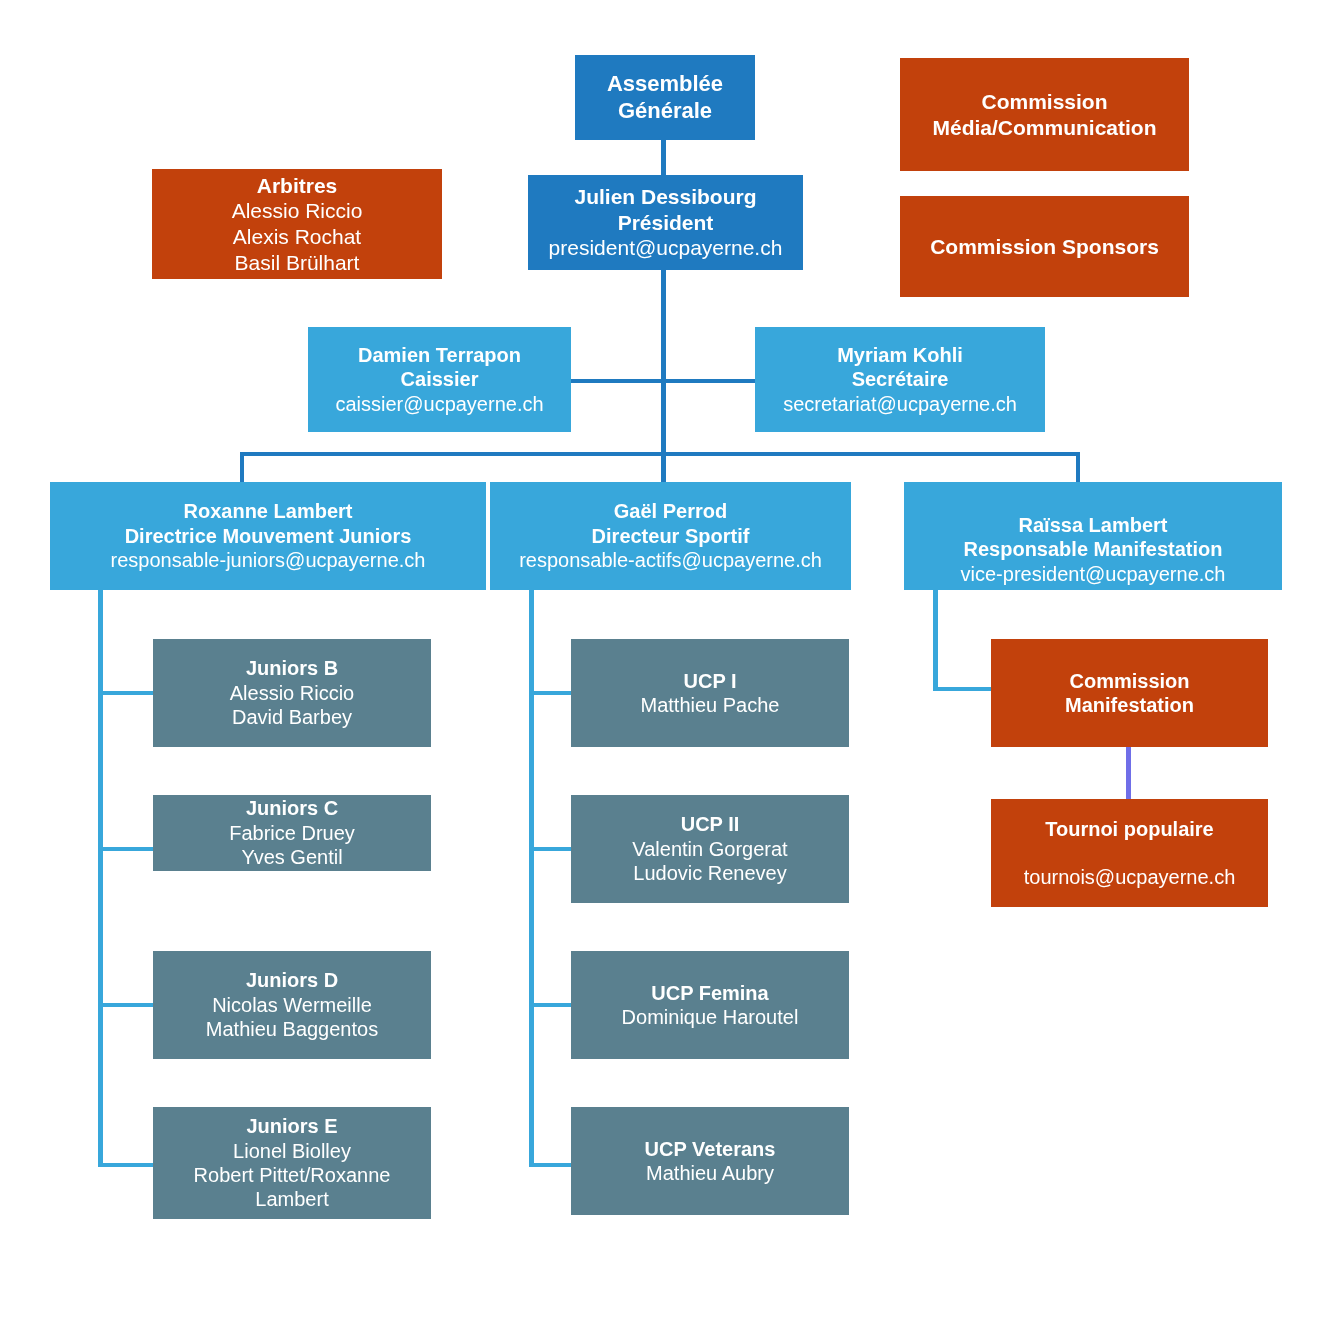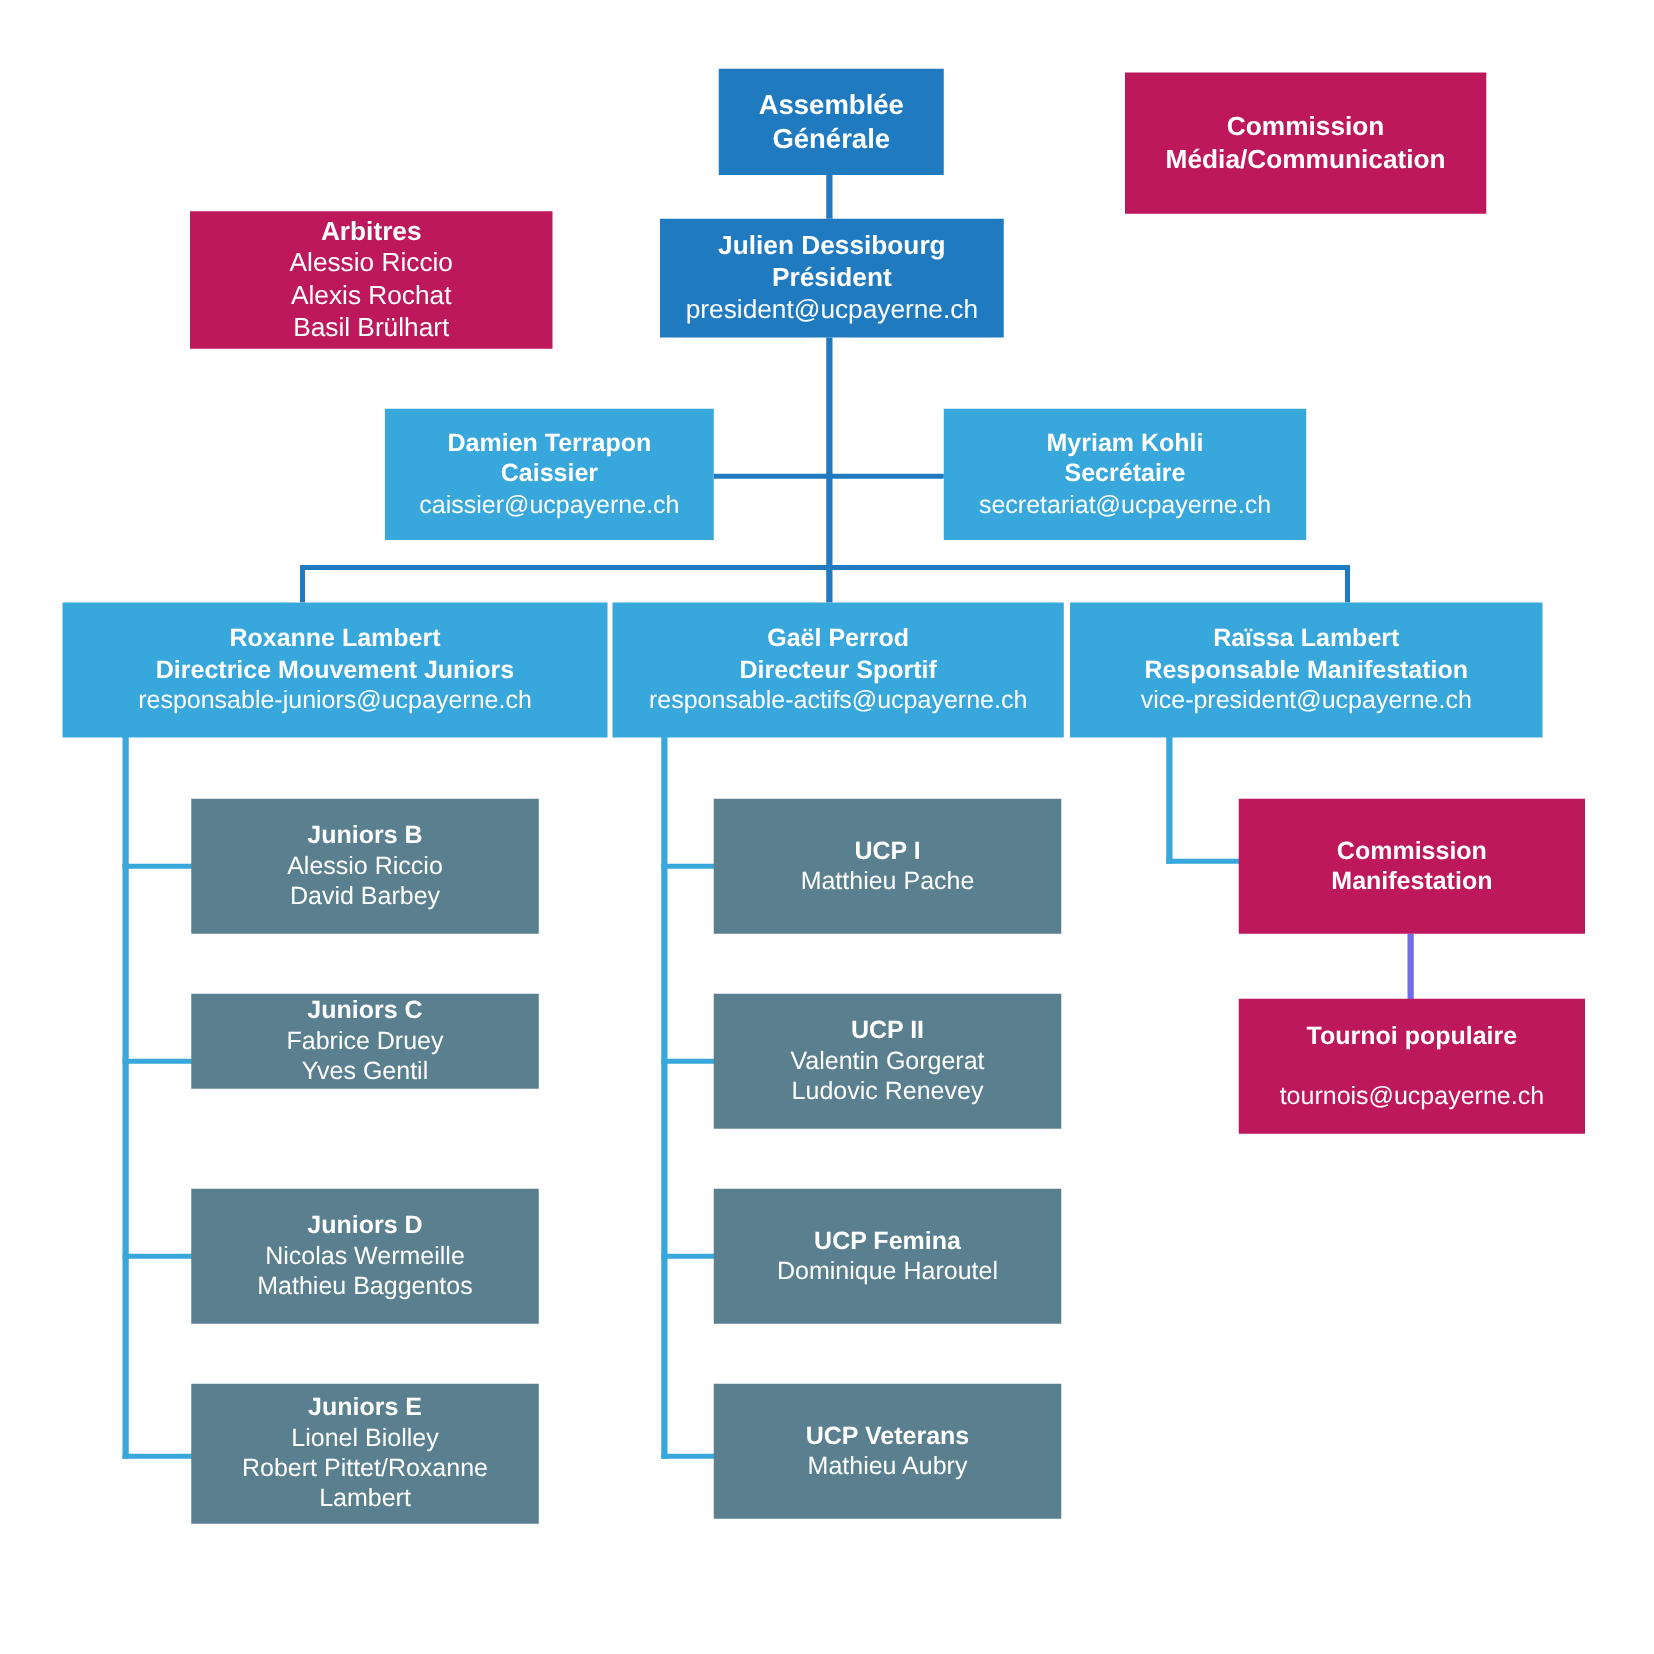--- a/index.html
+++ b/index.html
@@ -34,21 +34,21 @@
   }
   .node .ttl {
     font-weight: bold;
   }
   .node .sub {
     font-weight: normal;
   }
   .blue-dark { background: #1f7ac0; }
   .blue-mid  { background: #38a7db; }
   .slate     { background: #5a808f; }
-  .purple    { background: #be185d; }
+  .purple    { background: #c2410c; }
 
   .f22 { font-size: 22px; }
   .f21 { font-size: 21px; }
   .f20 { font-size: 20px; }
 
   .conn {
     position: absolute;
     z-index: 1;
   }
   .c-dark  { background: #1f7ac0; }
@@ -105,20 +105,23 @@
     <span class="sub">Alessio Riccio</span>
     <span class="sub">Alexis Rochat</span>
     <span class="sub">Basil Brülhart</span>
   </div>
 
   <div class="node purple f21" style="left:900px; top:58px; width:289px; height:113px;">
     <span class="ttl">Commission</span>
     <span class="ttl">Média/Communication</span>
   </div>
 
+  <div class="node purple f21" style="left:900px; top:196px; width:289px; height:101px;">
+    <span class="ttl">Commission Sponsors</span>
+  </div>
 
   <div class="node blue-mid f20" style="left:308px; top:327px; width:263px; height:105px;">
     <span class="ttl">Damien Terrapon</span>
     <span class="ttl">Caissier</span>
     <span class="sub">caissier@ucpayerne.ch</span>
   </div>
 
   <div class="node blue-mid f20" style="left:755px; top:327px; width:290px; height:105px;">
     <span class="ttl">Myriam Kohli</span>
     <span class="ttl">Secrétaire</span>
@@ -130,21 +133,21 @@
     <span class="ttl">Directrice Mouvement Juniors</span>
     <span class="sub">responsable-juniors@ucpayerne.ch</span>
   </div>
 
   <div class="node blue-mid f20" style="left:490px; top:482px; width:361px; height:108px;">
     <span class="ttl">Gaël Perrod</span>
     <span class="ttl">Directeur Sportif</span>
     <span class="sub">responsable-actifs@ucpayerne.ch</span>
   </div>
 
-  <div class="node blue-mid f20" style="left:856px; top:482px; width:378px; height:108px;">
+  <div class="node blue-mid f20" style="left:904px; top:482px; width:378px; height:108px;justify-content:flex-end;">
     <span class="ttl">Raïssa Lambert</span>
     <span class="ttl">Responsable Manifestation</span>
     <span class="sub">vice-president@ucpayerne.ch</span>
   </div>
 
   <div class="node slate f20" style="left:153px; top:639px; width:278px; height:108px;">
     <span class="ttl">Juniors B</span>
     <span class="sub">Alessio Riccio</span>
     <span class="sub">David Barbey</span>
   </div>

